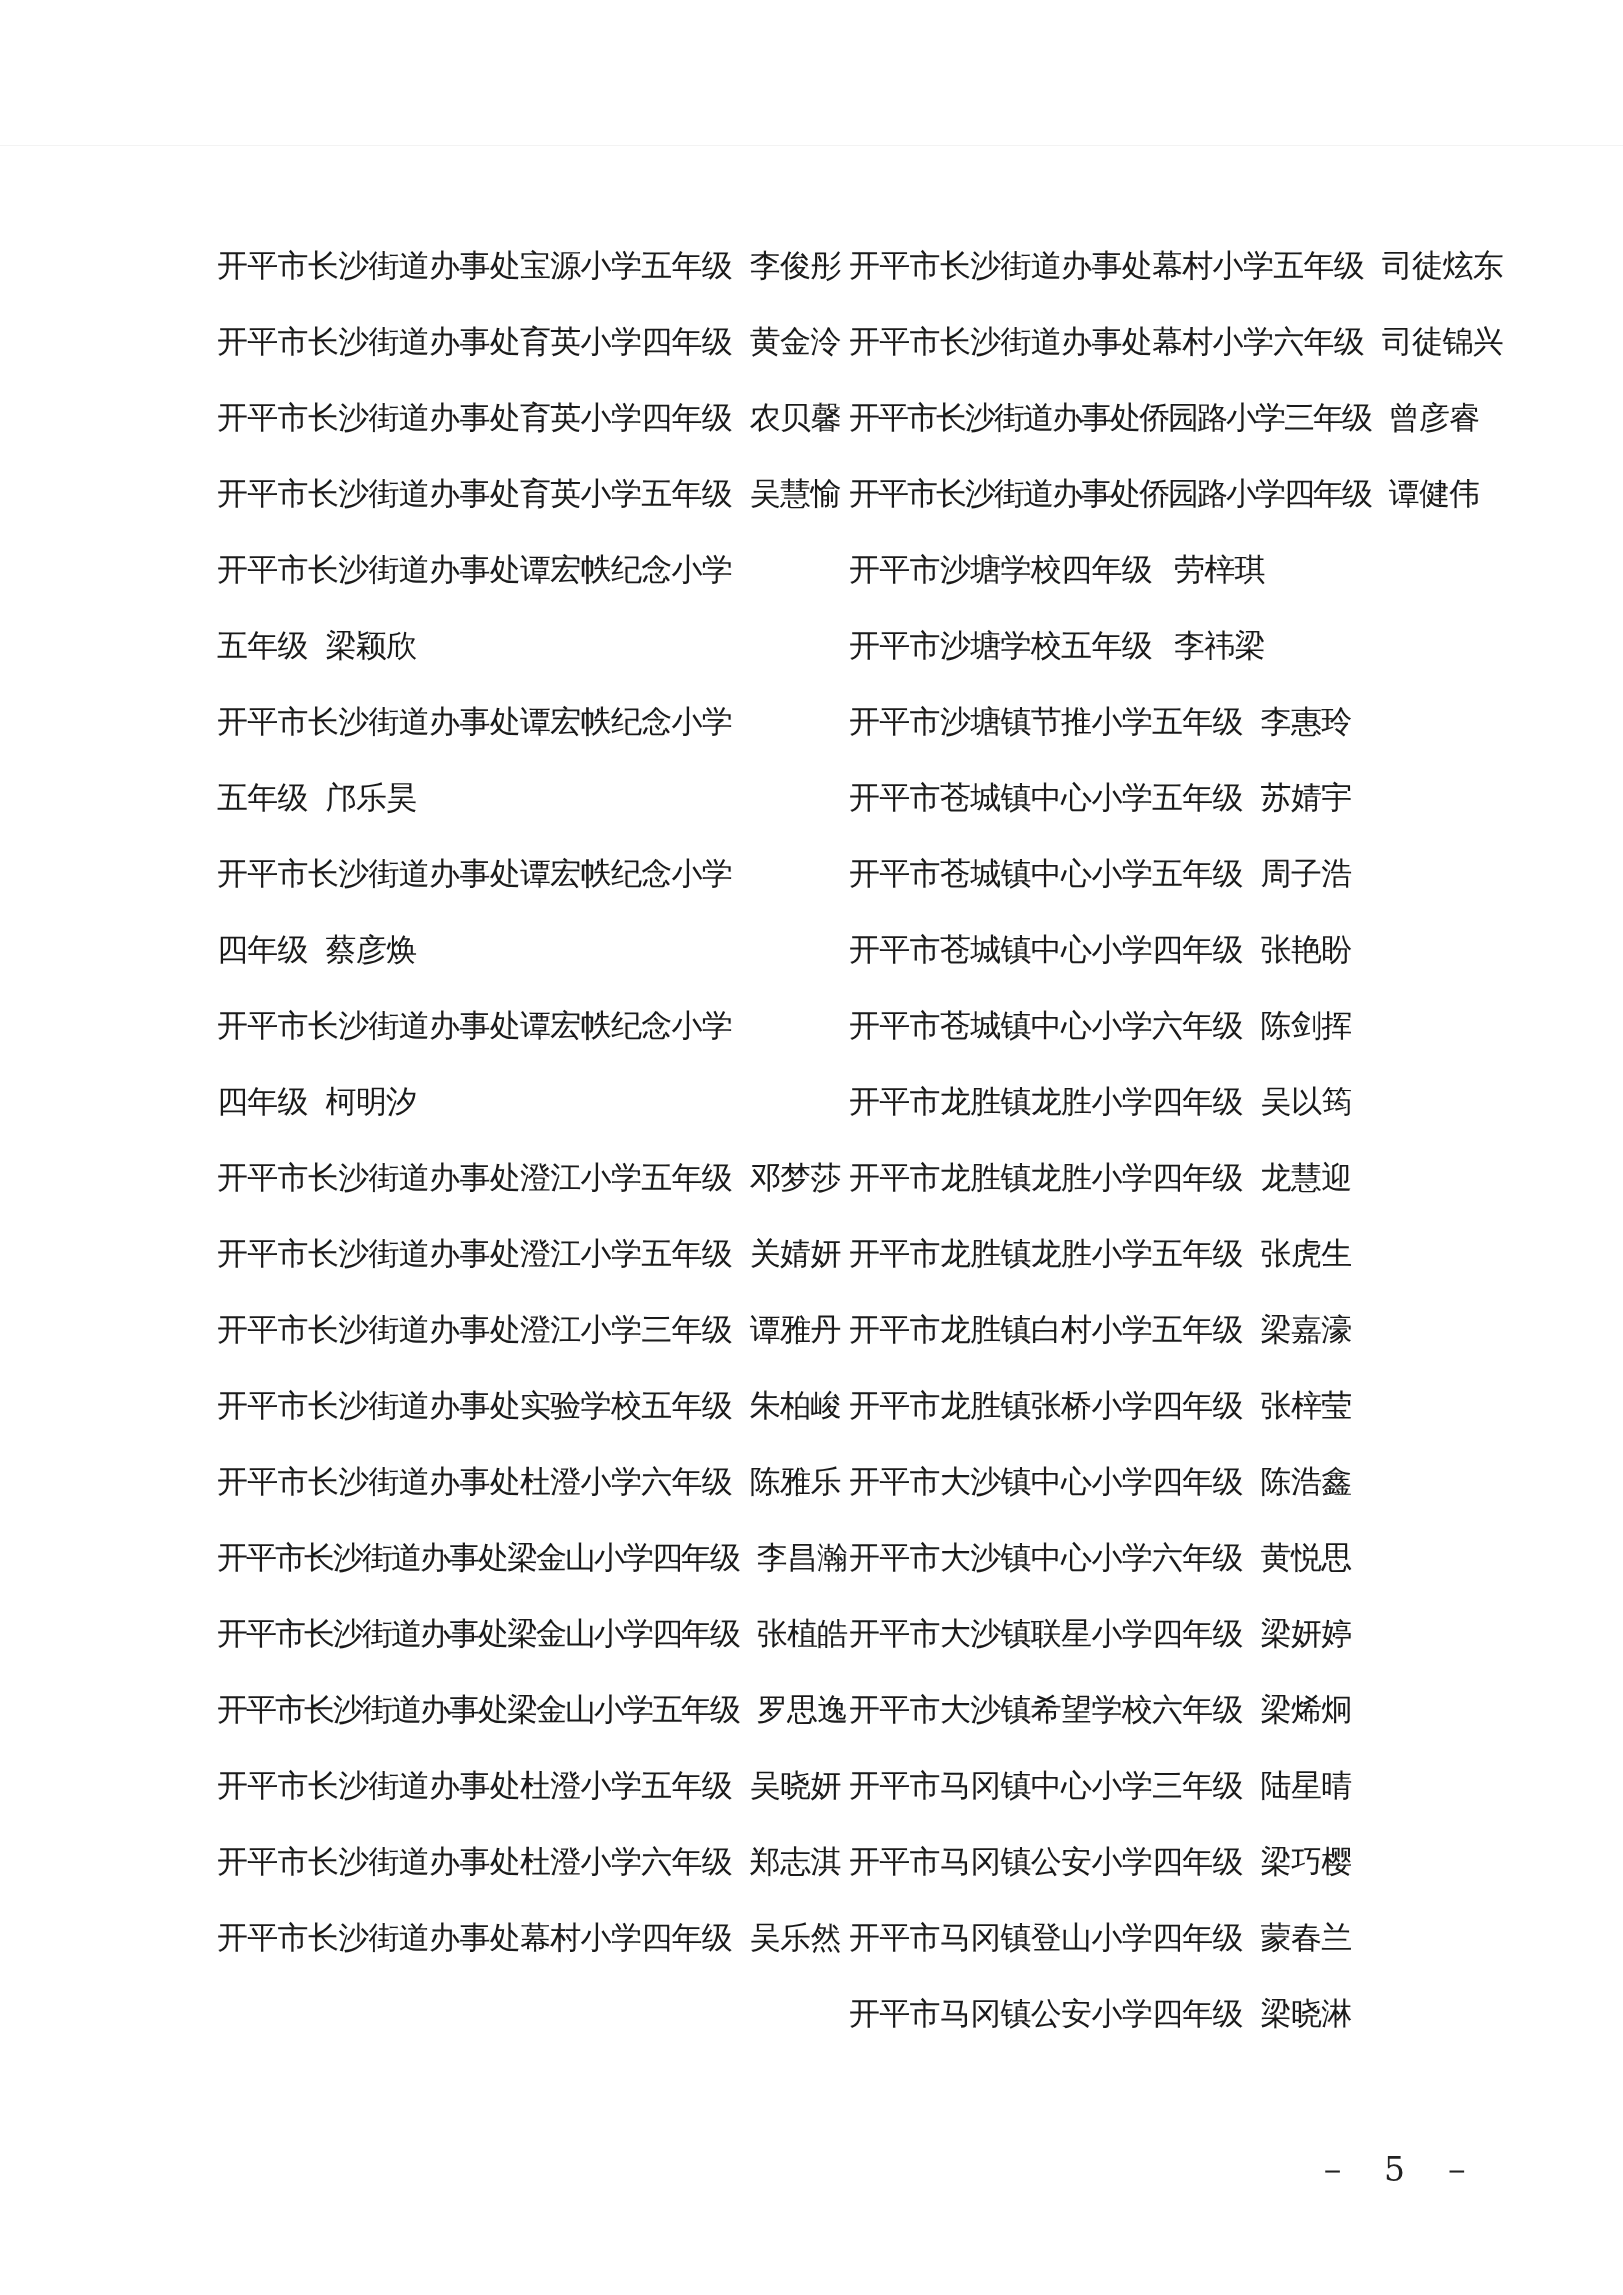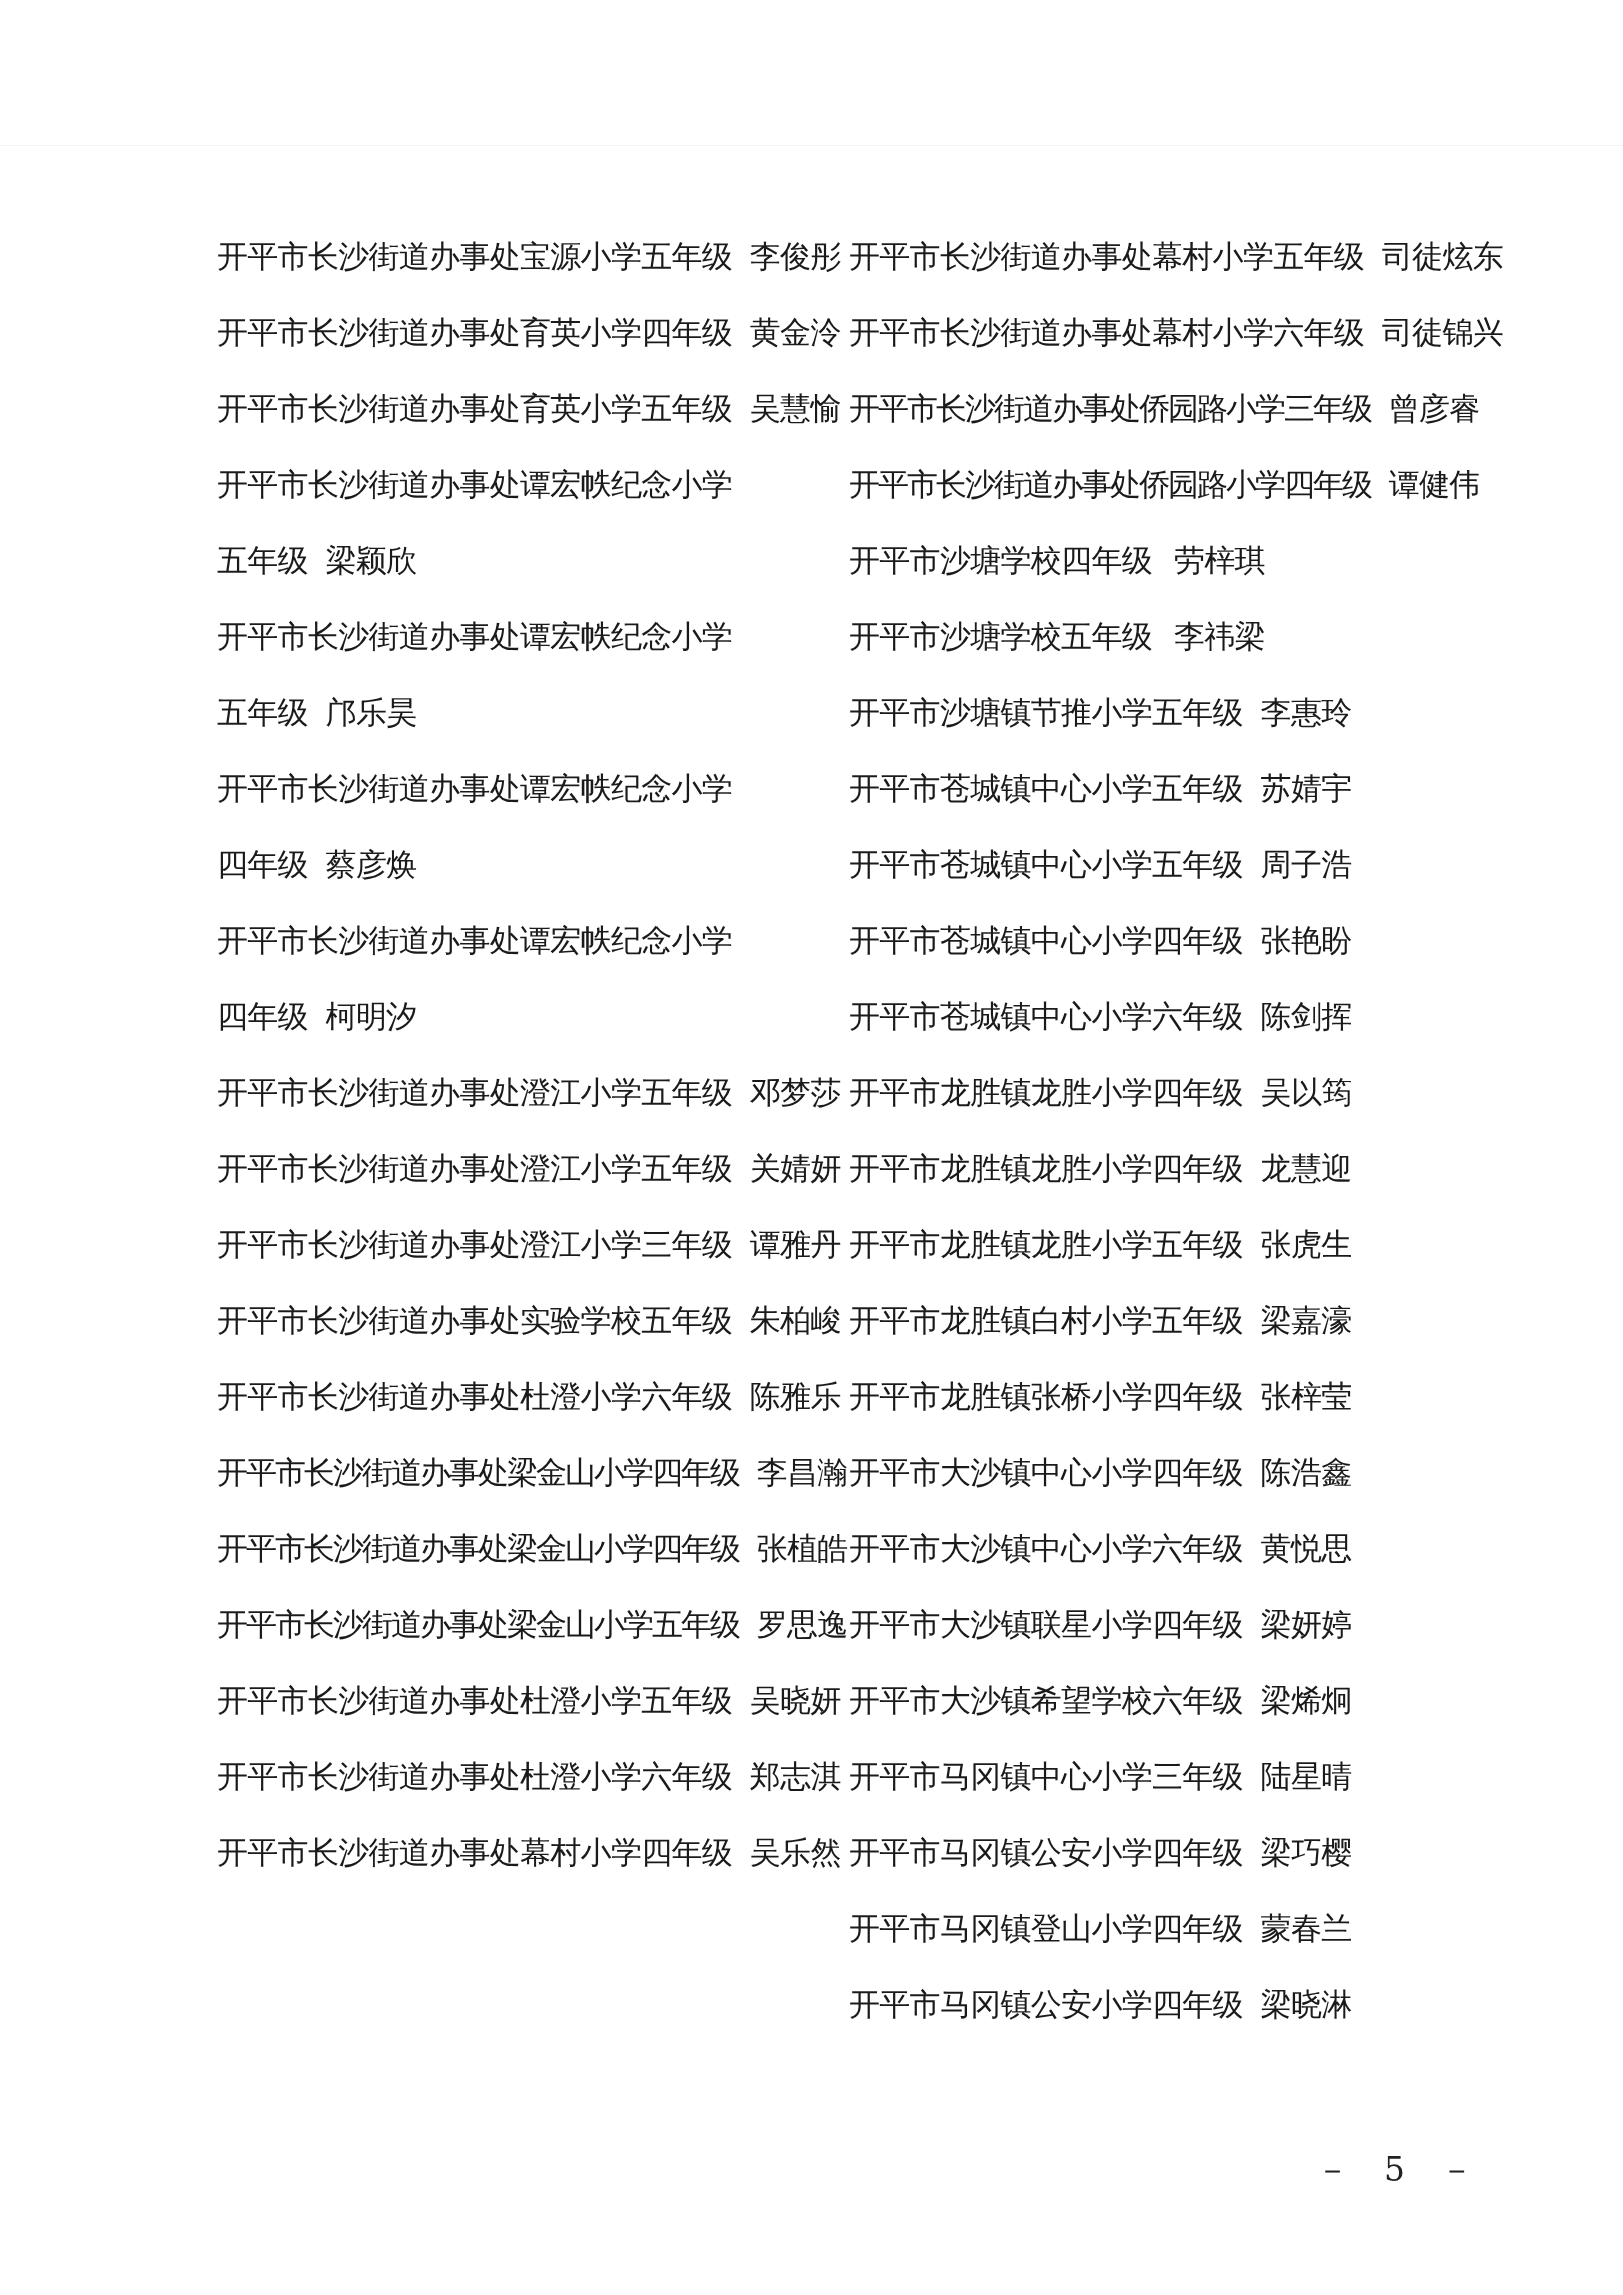--- a/index.html
+++ b/index.html
@@ -1,37 +1,38 @@
 <!DOCTYPE html>
 <html style="font-size:11px"><head>
 <meta charset="utf-8">
 <style>
   html, body { margin: 0; padding: 0; background: #ffffff; }
   body { width: 1623px; height: 2295px; position: relative; overflow: hidden;
          font-family: "DejaVu Serif", "Liberation Serif", serif; color: #1a1a1a; }
   .scan-line { position: absolute; left: 0; top: 145px; width: 1623px; height: 1.4px; background: #f3f3f3; }
-  .col { position: absolute; top: 232px; }
+  .col { position: absolute; top: 244px; font-family: Liberation Mono, monospace; }
   .col-left { left: 217px; width: 614px; }
   .col-right { left: 849px; width: 614px; }
   .line { height: 76px; line-height: 48px; font-size: 31px; white-space: nowrap; letter-spacing: -0.7px; }
   .line .school { display: inline; }
   .line .name { display: inline-block; margin-left: 17.7px; }
   .line.wide-gap .name { margin-left: 22px; }
   .line.tight .school { letter-spacing: -2px; }
   .page-number { position: absolute; left: 1316px; top: 2148px; font-size: 33px; letter-spacing: 12.3px;
                  font-family: "DejaVu Serif", serif; color: #222; }
 </style>
 </head>
 <body>
 
 <div class="scan-line"></div>
 
 <div class="col col-left">
   <div class="line"><span class="school">开平市长沙街道办事处宝源小学五年级</span><span class="name">李俊彤</span></div>
   <div class="line"><span class="school">开平市长沙街道办事处育英小学四年级</span><span class="name">黄金泠</span></div>
+  <div class="line"><span class="school">开平市长沙街道办事处育英小学四年级</span><span class="name">农贝馨</span></div>
   <div class="line"><span class="school">开平市长沙街道办事处育英小学五年级</span><span class="name">吴慧愉</span></div>
   <div class="line"><span class="school">开平市长沙街道办事处谭宏帙纪念小学</span><span class="name"></span></div>
   <div class="line"><span class="school">五年级</span><span class="name">梁颖欣</span></div>
   <div class="line"><span class="school">开平市长沙街道办事处谭宏帙纪念小学</span><span class="name"></span></div>
   <div class="line"><span class="school">五年级</span><span class="name">邝乐昊</span></div>
   <div class="line"><span class="school">开平市长沙街道办事处谭宏帙纪念小学</span><span class="name"></span></div>
   <div class="line"><span class="school">四年级</span><span class="name">蔡彦焕</span></div>
   <div class="line"><span class="school">开平市长沙街道办事处谭宏帙纪念小学</span><span class="name"></span></div>
   <div class="line"><span class="school">四年级</span><span class="name">柯明汐</span></div>
   <div class="line"><span class="school">开平市长沙街道办事处澄江小学五年级</span><span class="name">邓梦莎</span></div>

